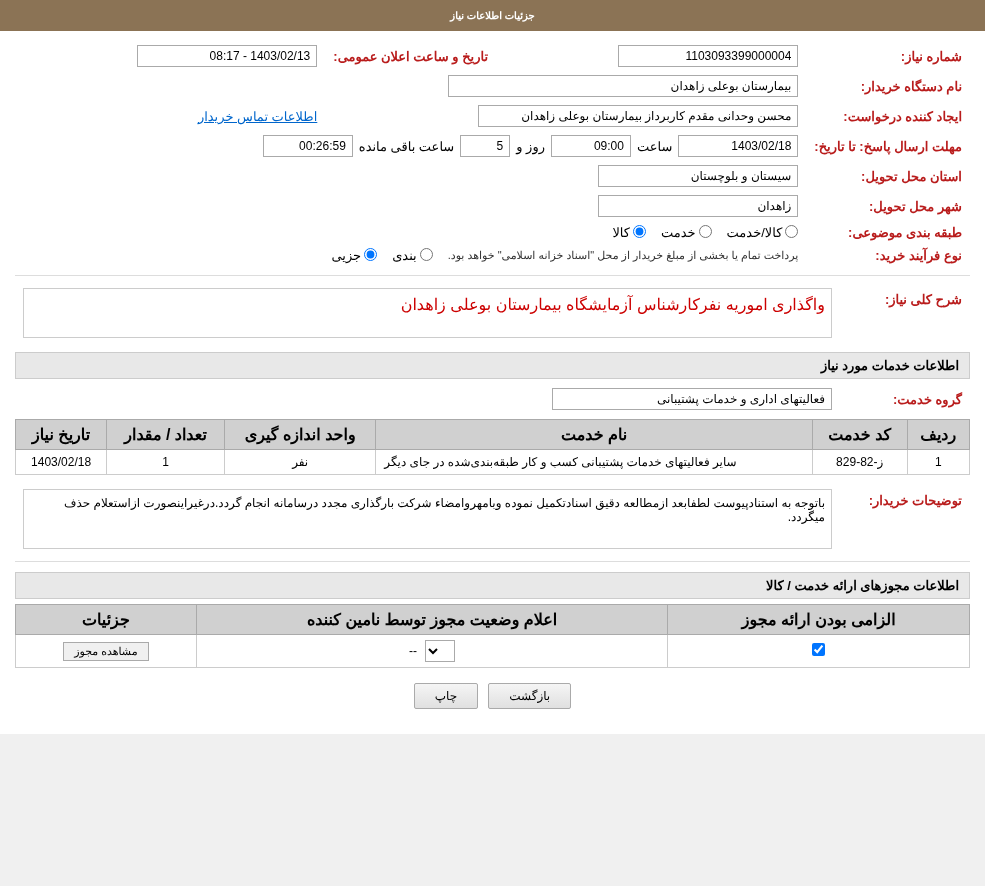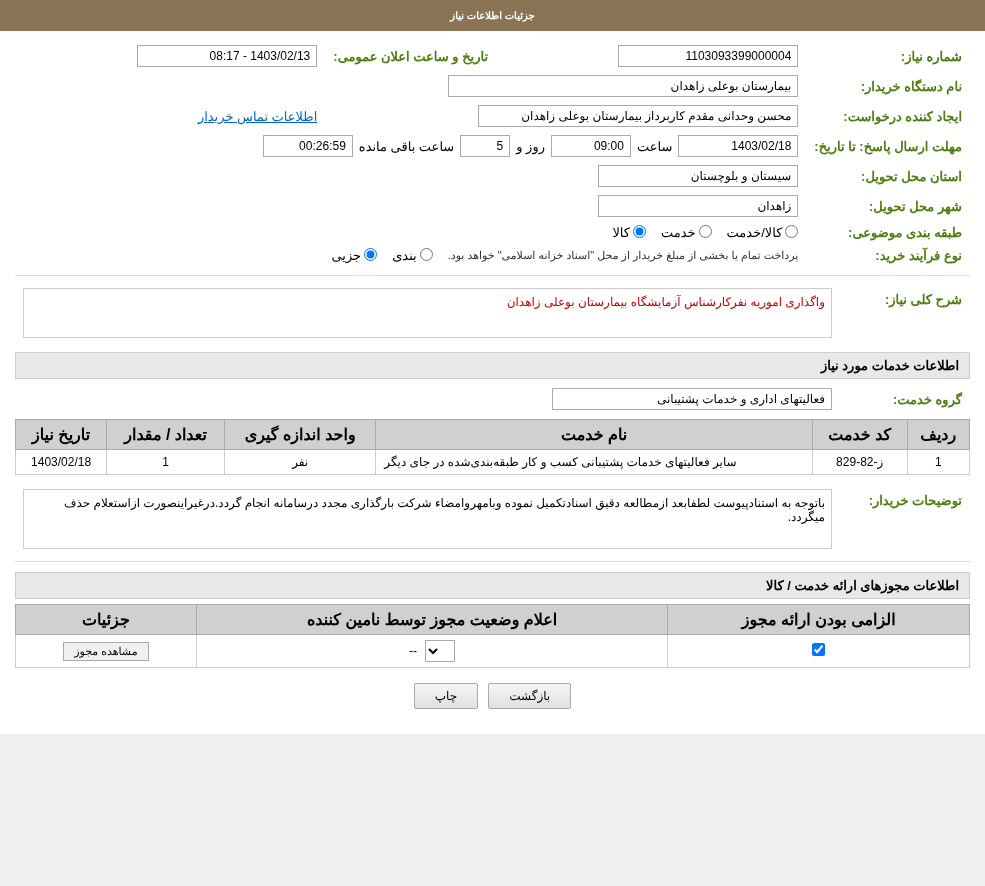--- a/index.html
+++ b/index.html
@@ -36,21 +36,21 @@
     .info-table {
       width: 100%;
       border-collapse: collapse;
     }
     .info-table td {
       padding: 4px 8px;
       vertical-align: middle;
     }
     .label-cell {
       text-align: right;
-      color: #4d7c0f;
+      color: #b91c1c;
       white-space: nowrap;
       font-weight: bold;
       width: 130px;
     }
     .value-cell {
       text-align: right;
     }
     .input-box {
       border: 1px solid #aaa;
       background: #fff;
@@ -153,21 +153,21 @@
       justify-content: center;
       gap: 10px;
     }
     .needs-desc-box {
       border: 1px solid #ccc;
       padding: 6px;
       min-height: 50px;
       background: #fff;
       text-align: right;
       direction: rtl;
-      font-size: 12px;
+      font-size: 16px;
       color: #c00;
     }
     .buyer-desc-box {
       border: 1px solid #ccc;
       padding: 6px;
       min-height: 60px;
       background: #fff;
       text-align: right;
       direction: rtl;
       font-size: 12px;

